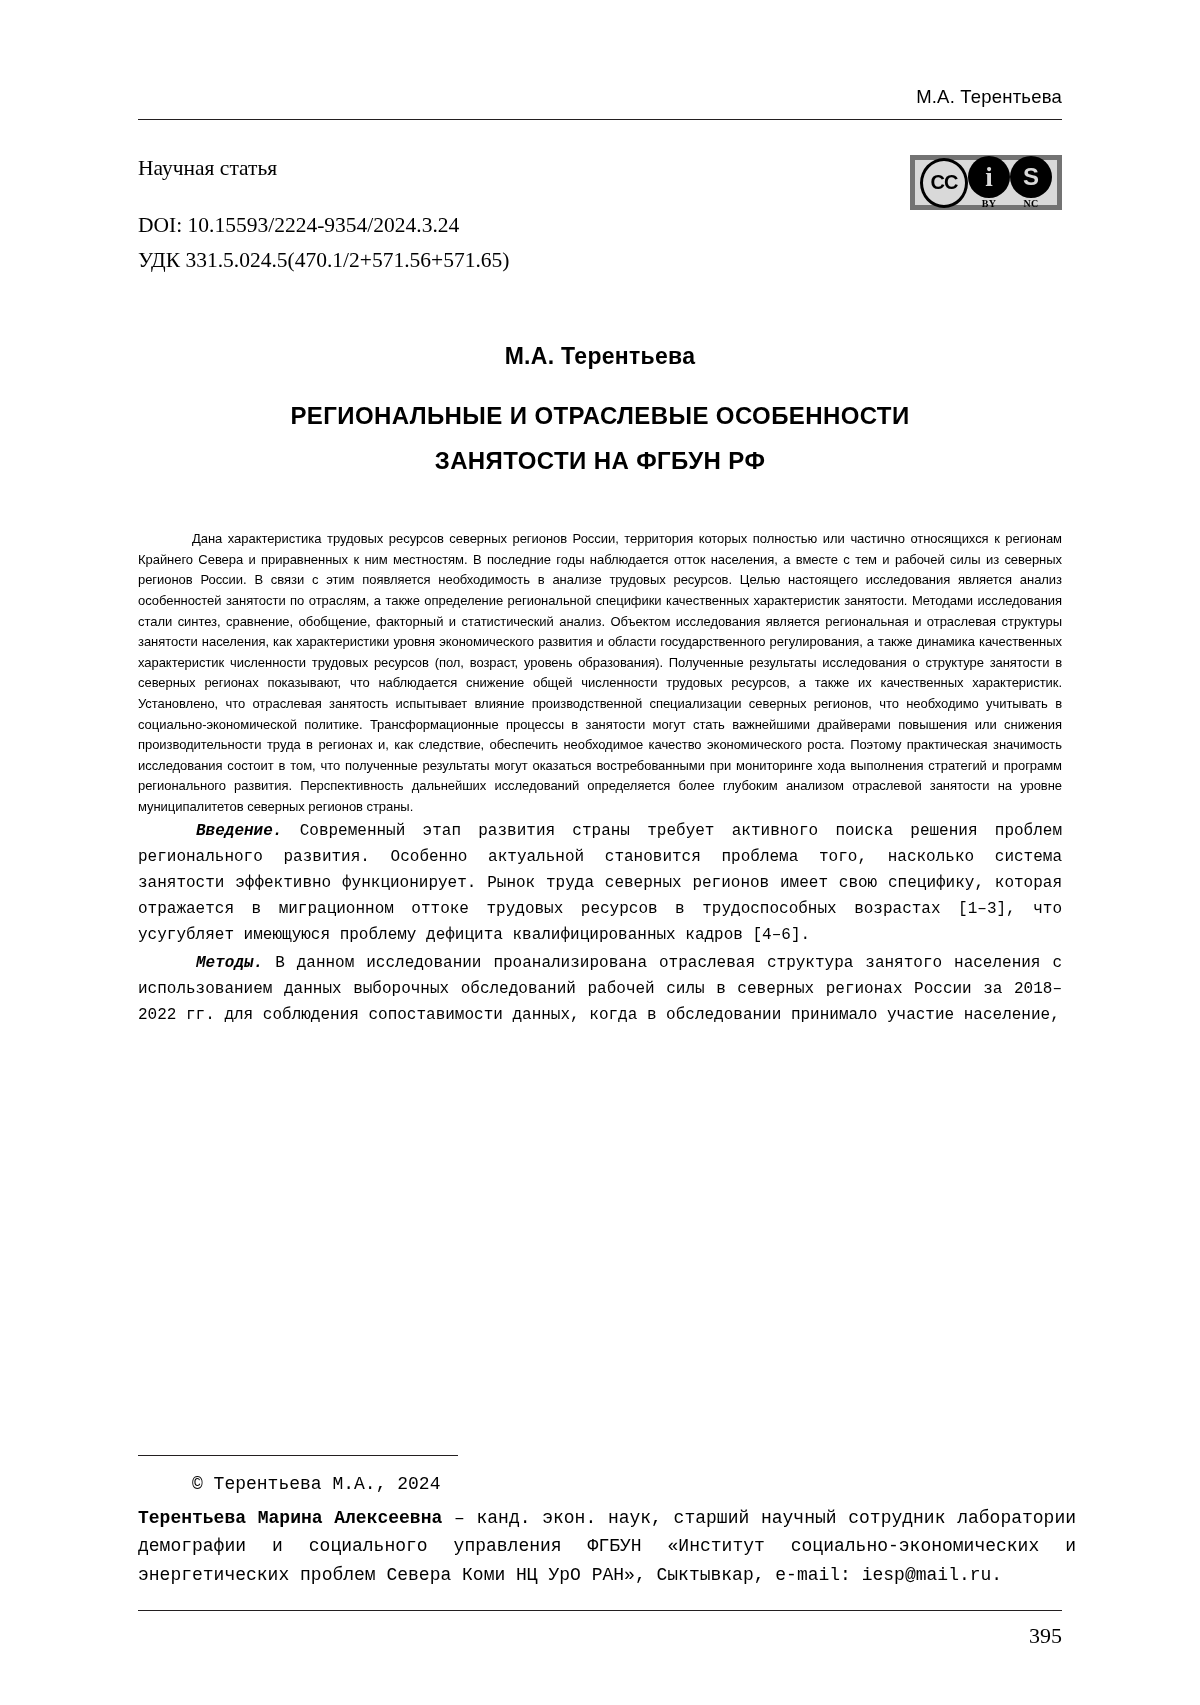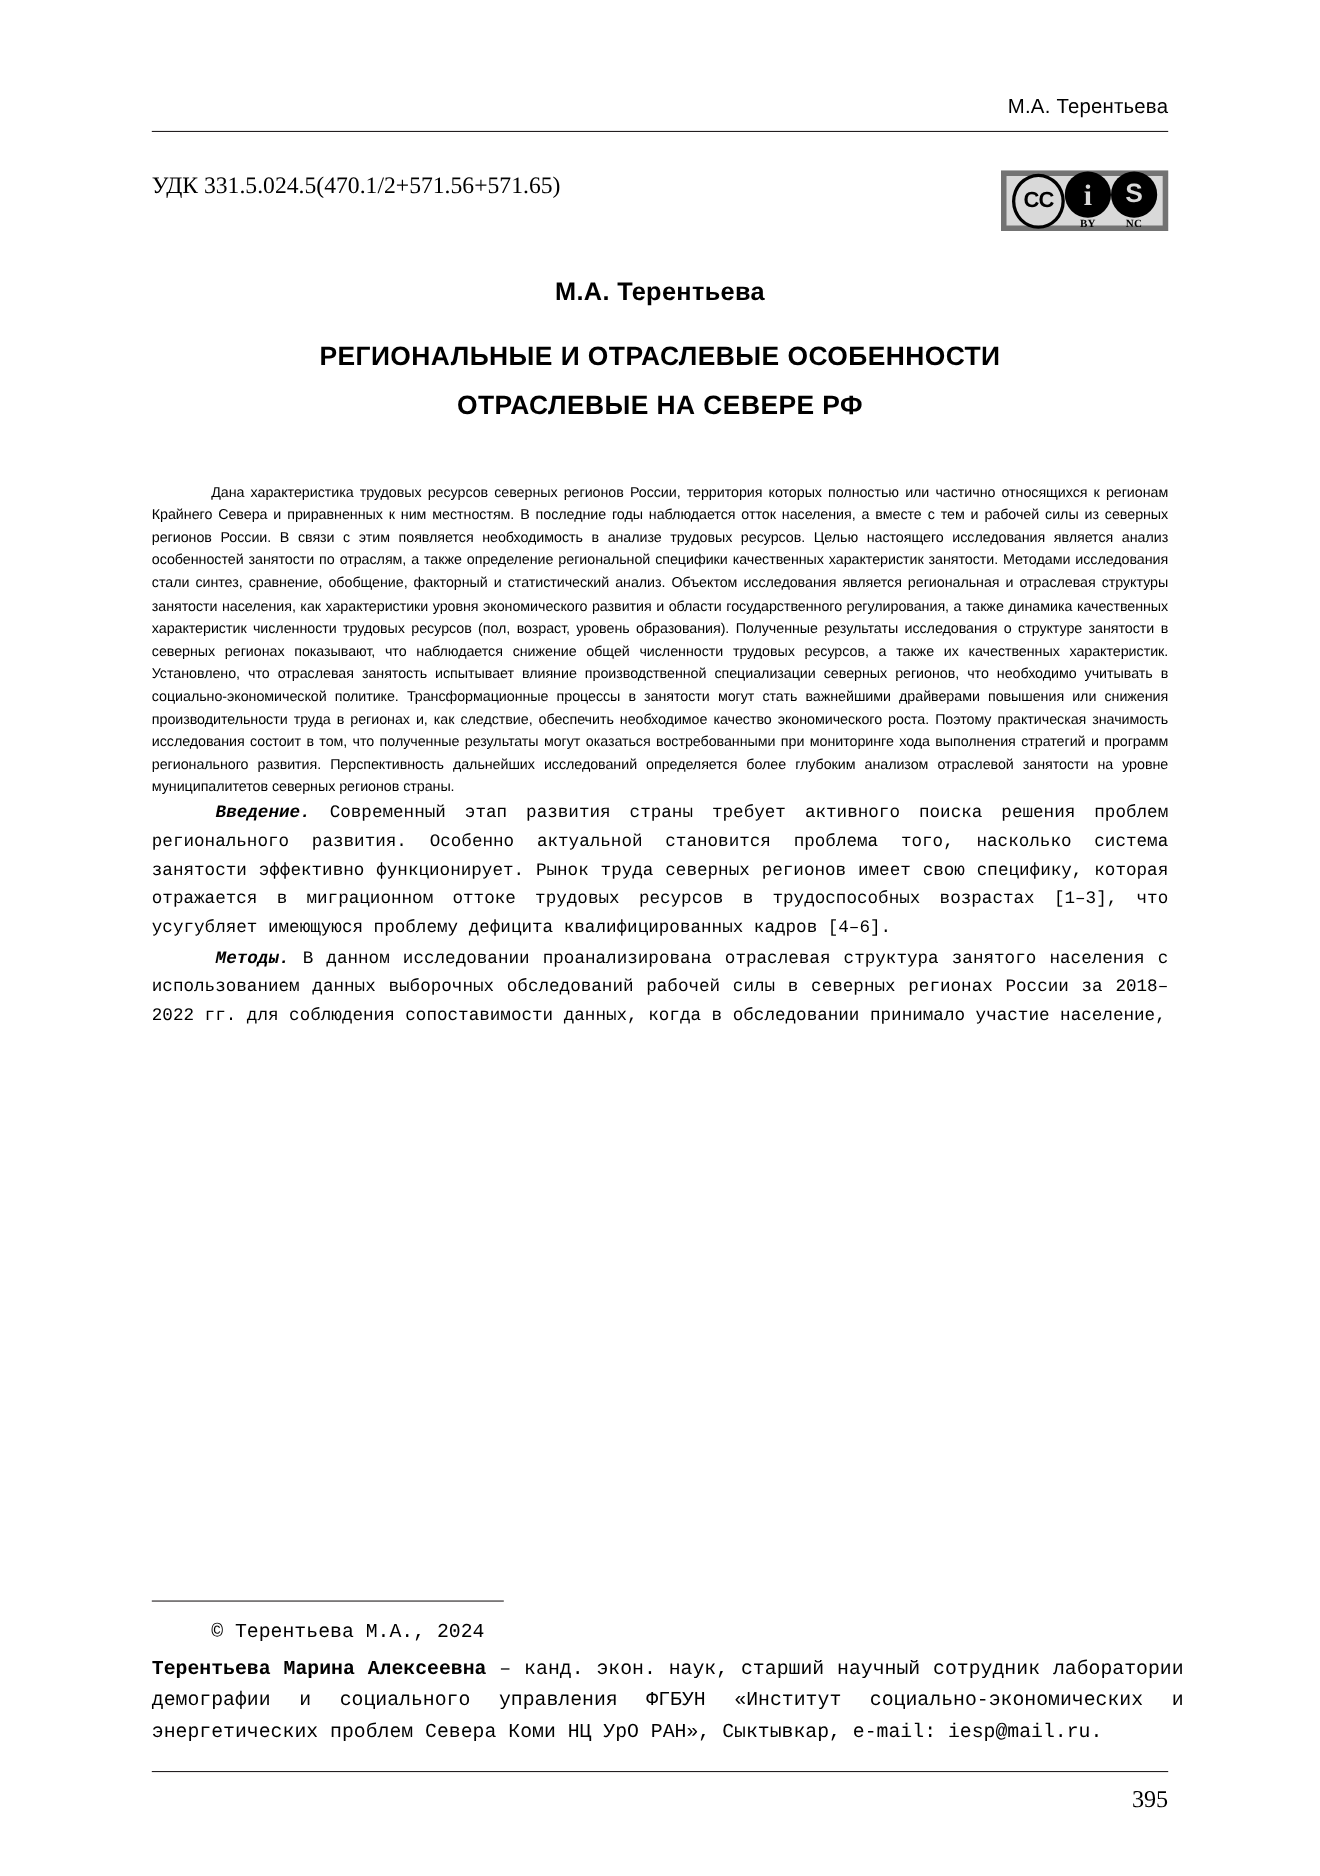--- a/index.html
+++ b/index.html
@@ -196,40 +196,42 @@
 </head>
 <body>
 
 <div class="page">
   <div class="content">
 
     <div class="runhead">М.А. Терентьева</div>
     <div class="rule-top"></div>
 
     <div class="meta">
+      <div class="kind">Научная статья</div>
+      <div class="doi">DOI: 10.15593/2224-9354/2024.3.24</div>
       <div class="udc">УДК 331.5.024.5(470.1/2+571.56+571.65)</div>
 
       <div class="cc-badge">
         <div class="cc-main">CC</div>
         <div class="cc-sub">
           <div class="cc-circle">i</div>
           <div class="cc-cap">BY</div>
         </div>
         <div class="cc-sub">
           <div class="cc-circle nc">S</div>
           <div class="cc-cap">NC</div>
         </div>
       </div>
     </div>
 
     <div class="author">М.А. Терентьева</div>
 
     <div class="title">
       <div>РЕГИОНАЛЬНЫЕ И ОТРАСЛЕВЫЕ ОСОБЕННОСТИ</div>
-      <div>ОТРАСЛЕВЫЕ НА СЕВЕРЕ РФ</div>
+      <div>ЗАНЯТОСТИ НА ФГБУН РФ</div>
     </div>
 
     <div class="abstract">Дана характеристика трудовых ресурсов северных регионов России, территория которых полностью или частично относящихся к регионам Крайнего Севера и приравненных к ним местностям. В последние годы наблюдается отток населения, а вместе с тем и рабочей силы из северных регионов России. В связи с этим появляется необходимость в анализе трудовых ресурсов. Целью настоящего исследования является анализ особенностей занятости по отраслям, а также определение региональной специфики качественных характеристик занятости. Методами исследования стали синтез, сравнение, обобщение, факторный и статистический анализ. Объектом исследования является региональная и отраслевая структуры занятости населения, как характеристики уровня экономического развития и области государственного регулирования, а также динамика качественных характеристик численности трудовых ресурсов (пол, возраст, уровень образования). Полученные результаты исследования о структуре занятости в северных регионах показывают, что наблюдается снижение общей численности трудовых ресурсов, а также их качественных характеристик. Установлено, что отраслевая занятость испытывает влияние производственной специализации северных регионов, что необходимо учитывать в социально-экономической политике. Трансформационные процессы в занятости могут стать важнейшими драйверами повышения или снижения производительности труда в регионах и, как следствие, обеспечить необходимое качество экономического роста. Поэтому практическая значимость исследования состоит в том, что полученные результаты могут оказаться востребованными при мониторинге хода выполнения стратегий и программ регионального развития. Перспективность дальнейших исследований определяется более глубоким анализом отраслевой занятости на уровне муниципалитетов северных регионов страны.</div>
 
 
     <div class="body">
       <p>
         <span class="lead">Введение.</span><span> Современный этап развития страны требует активного поиска решения проблем регионального развития. Особенно актуальной становится проблема того, насколько система занятости эффективно функционирует. Рынок труда северных регионов имеет свою специфику, которая отражается в миграционном оттоке трудовых ресурсов в трудоспособных возрастах [1–3], что усугубляет имеющуюся проблему дефицита квалифицированных кадров [4–6].</span>
       </p>
       <p>

